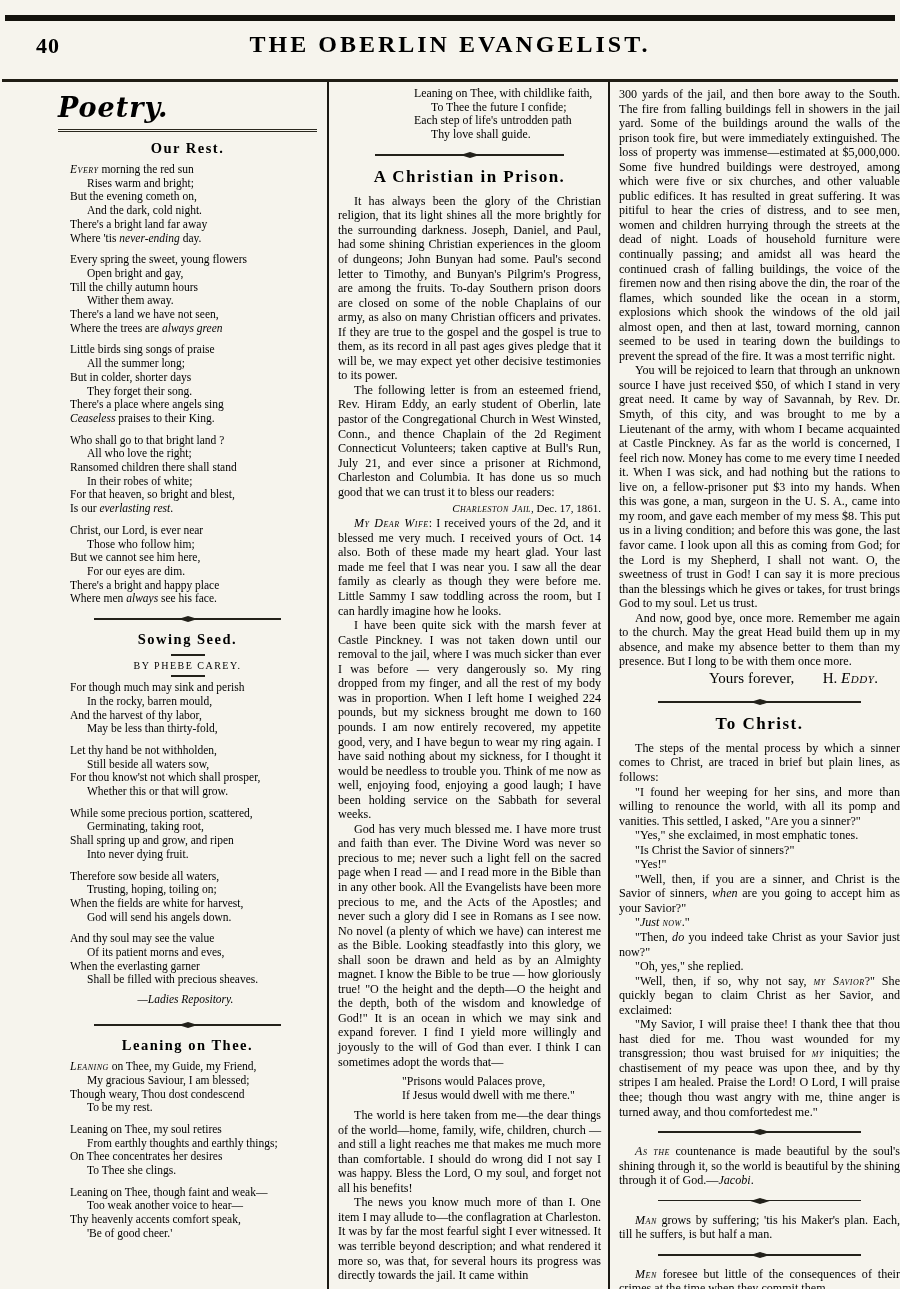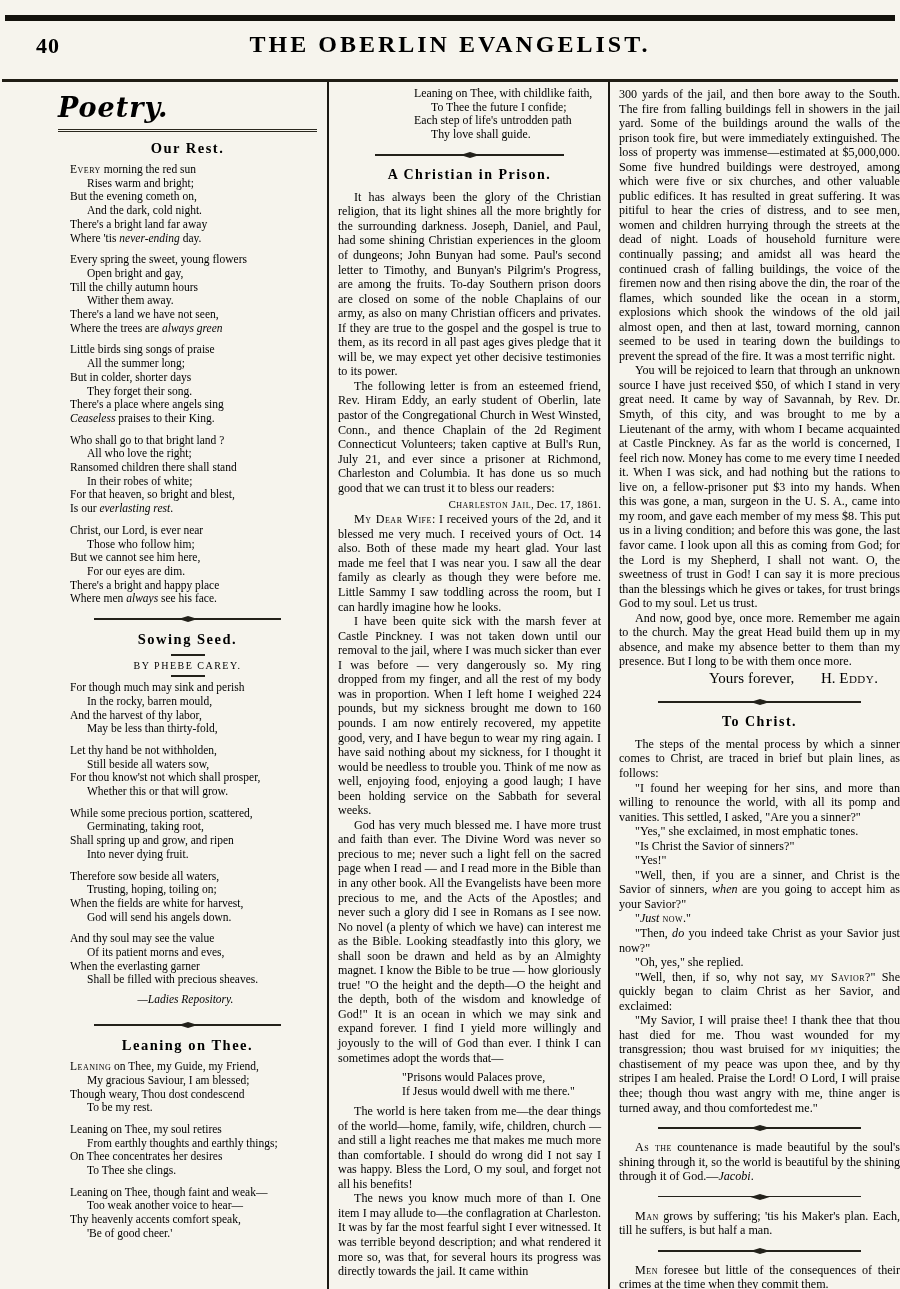--- a/index.html
+++ b/index.html
@@ -32,28 +32,28 @@
   .byline { text-align:center; font-size:10px; letter-spacing:1.5px; margin:2px 0 4px 0; }
   .shortrule { width:34px; height:2px; background:#23211a; margin:4px auto; }
   .attribution { text-align:center; font-style:italic; font-size:11.5px; margin:-2px 4px 16px 0; }
 
   
   .divider { display:flex; align-items:center; width:72%; margin:9px auto 8px auto; }
   .divider::before, .divider::after { content:""; flex:1; height:1.5px; background:#23211a; }
   .diamond { width:8px; height:8px; background:#23211a; transform:scale(1.7,0.55) rotate(45deg); margin:0 1px; }
 
   
-  .article-title { text-align:center; font-weight:bold; font-size:14px; letter-spacing:1.5px; margin:6px 0 7px 0; }
+  .article-title { text-align:center; font-weight:bold; font-size:17px; letter-spacing:1.5px; margin:6px 0 7px 0; }
   .para { font-size:12.1px; line-height:14.55px; text-align:justify; margin:0; text-indent:16px; }
   .para.noind { text-indent:0; }
   .dateline { text-align:right; font-size:11px; margin:3px 0 2px 0; }
   .verse { margin:5px 0 6px 64px; }
   .vline { font-size:11.8px; line-height:14px; }
   .signature { display:flex; justify-content:space-between; font-size:15px; padding:1px 22px 2px 90px;gap:13px; }
-  .sc { font-variant:small-caps; letter-spacing:0.5px; }
+  .sc { font-variant:small-caps; letter-spacing:0.5px;font-style:italic; }
   .col2 .stanza, .col2 .pline { margin-left:38px; font-size:11.8px; }
   .col2 .stanza { margin-bottom:6px; }
 </style>
 </head>
 <body>
 
 <div class="page">
   <div class="top-rule"></div>
   <div class="header">
     <div class="page-number">40</div>

